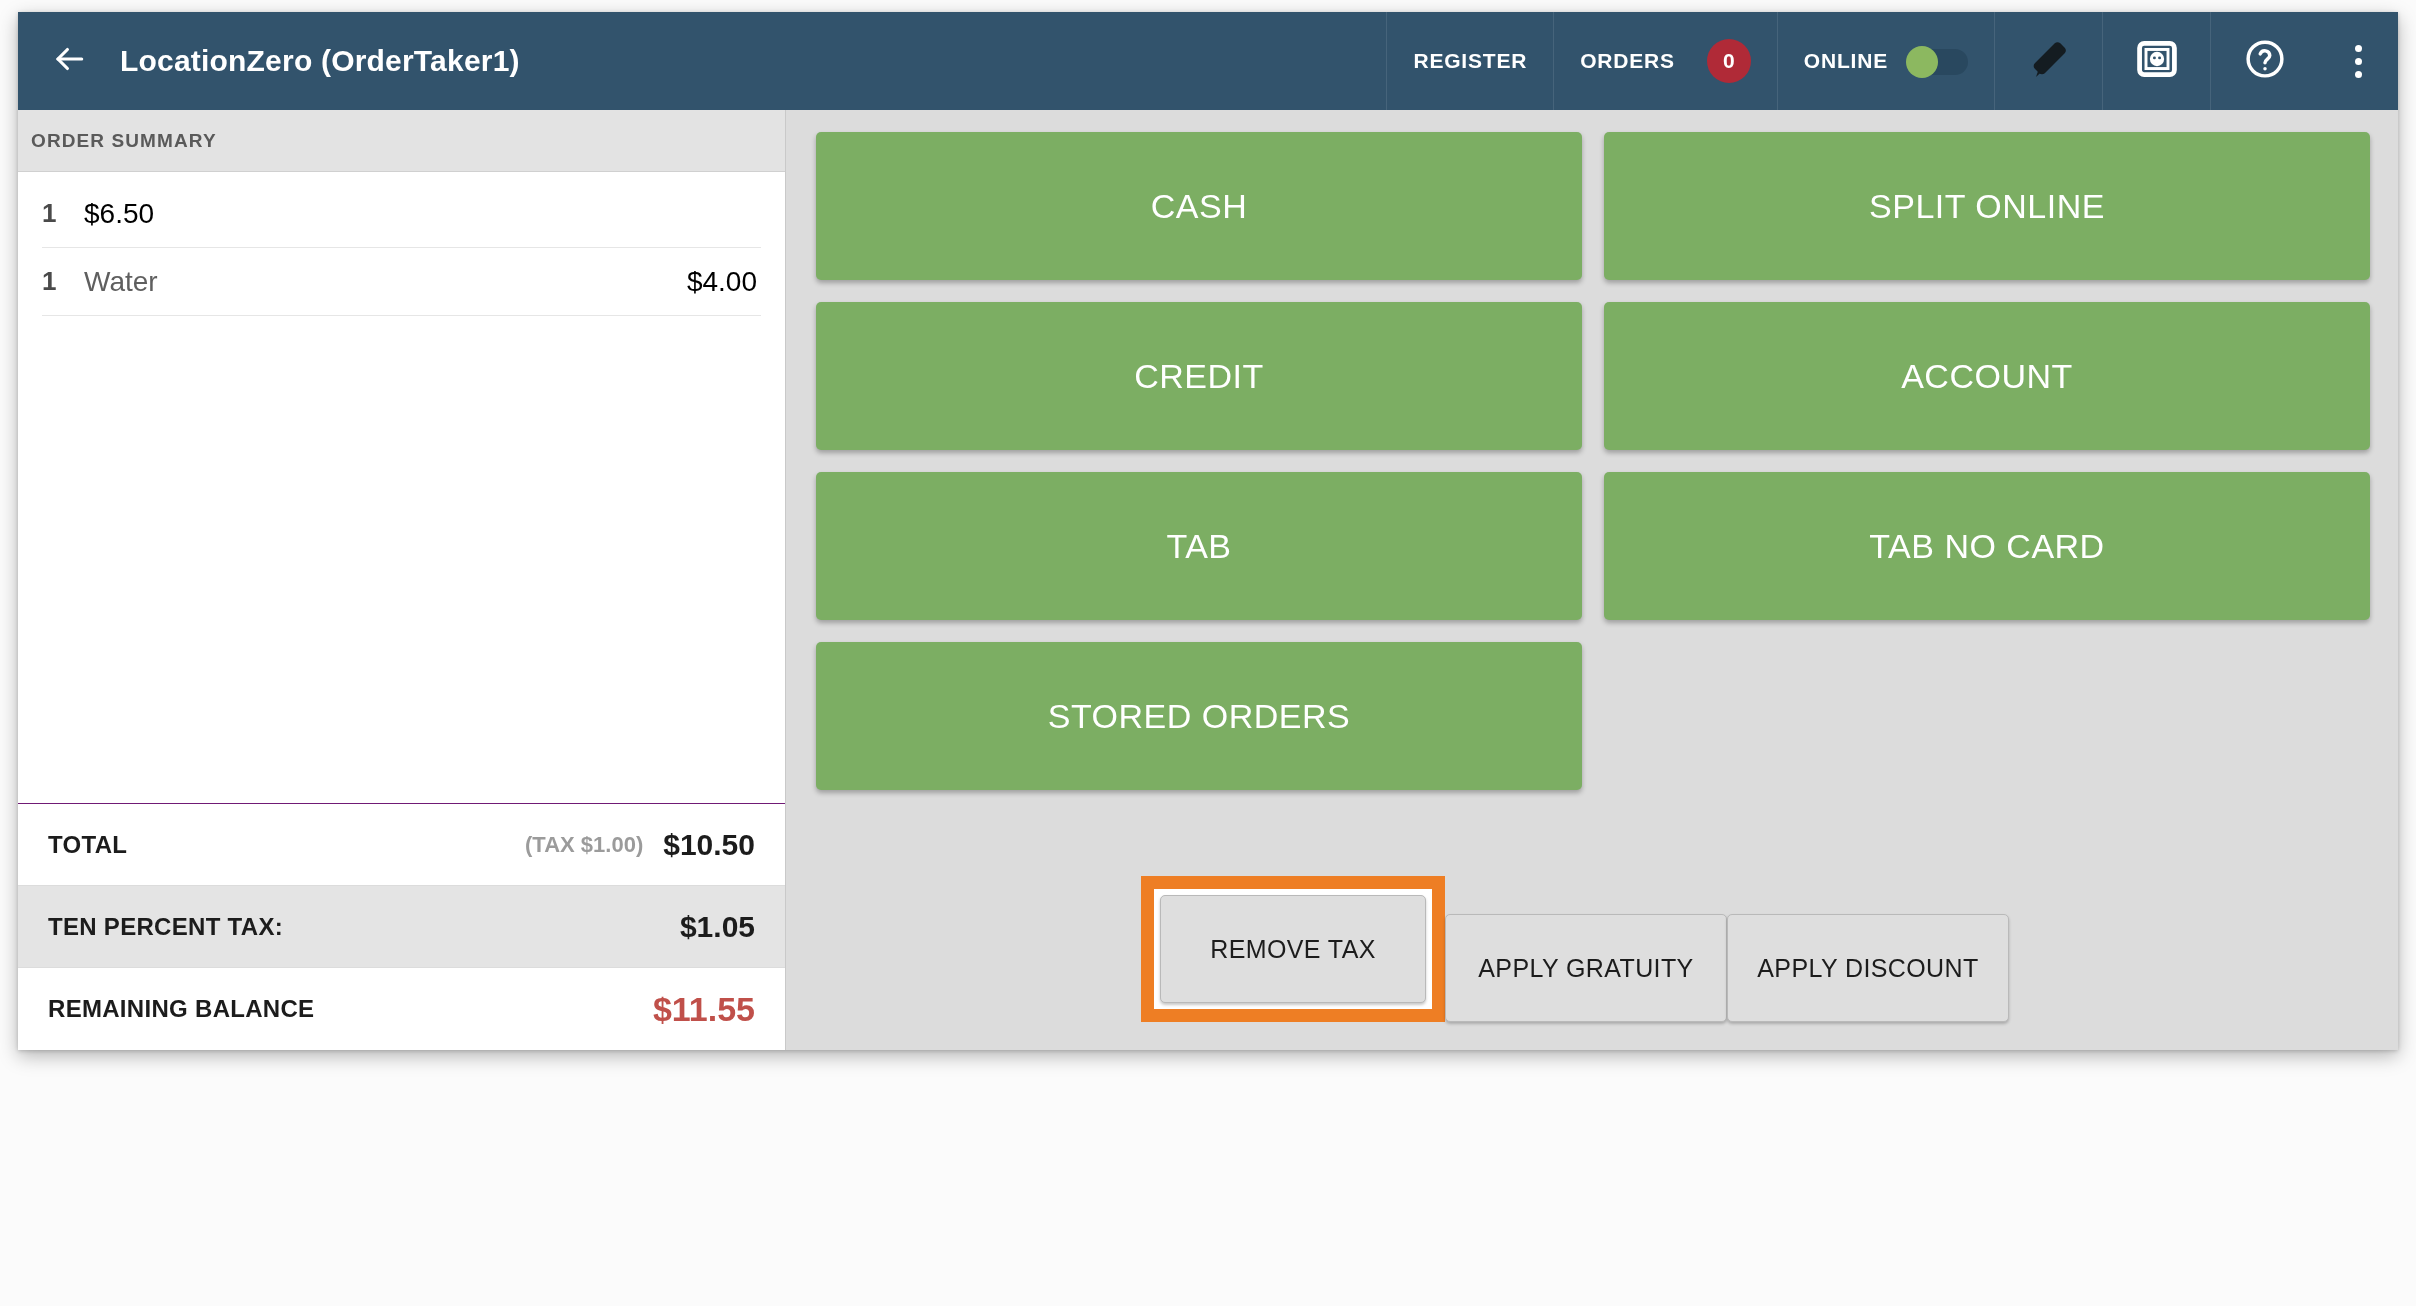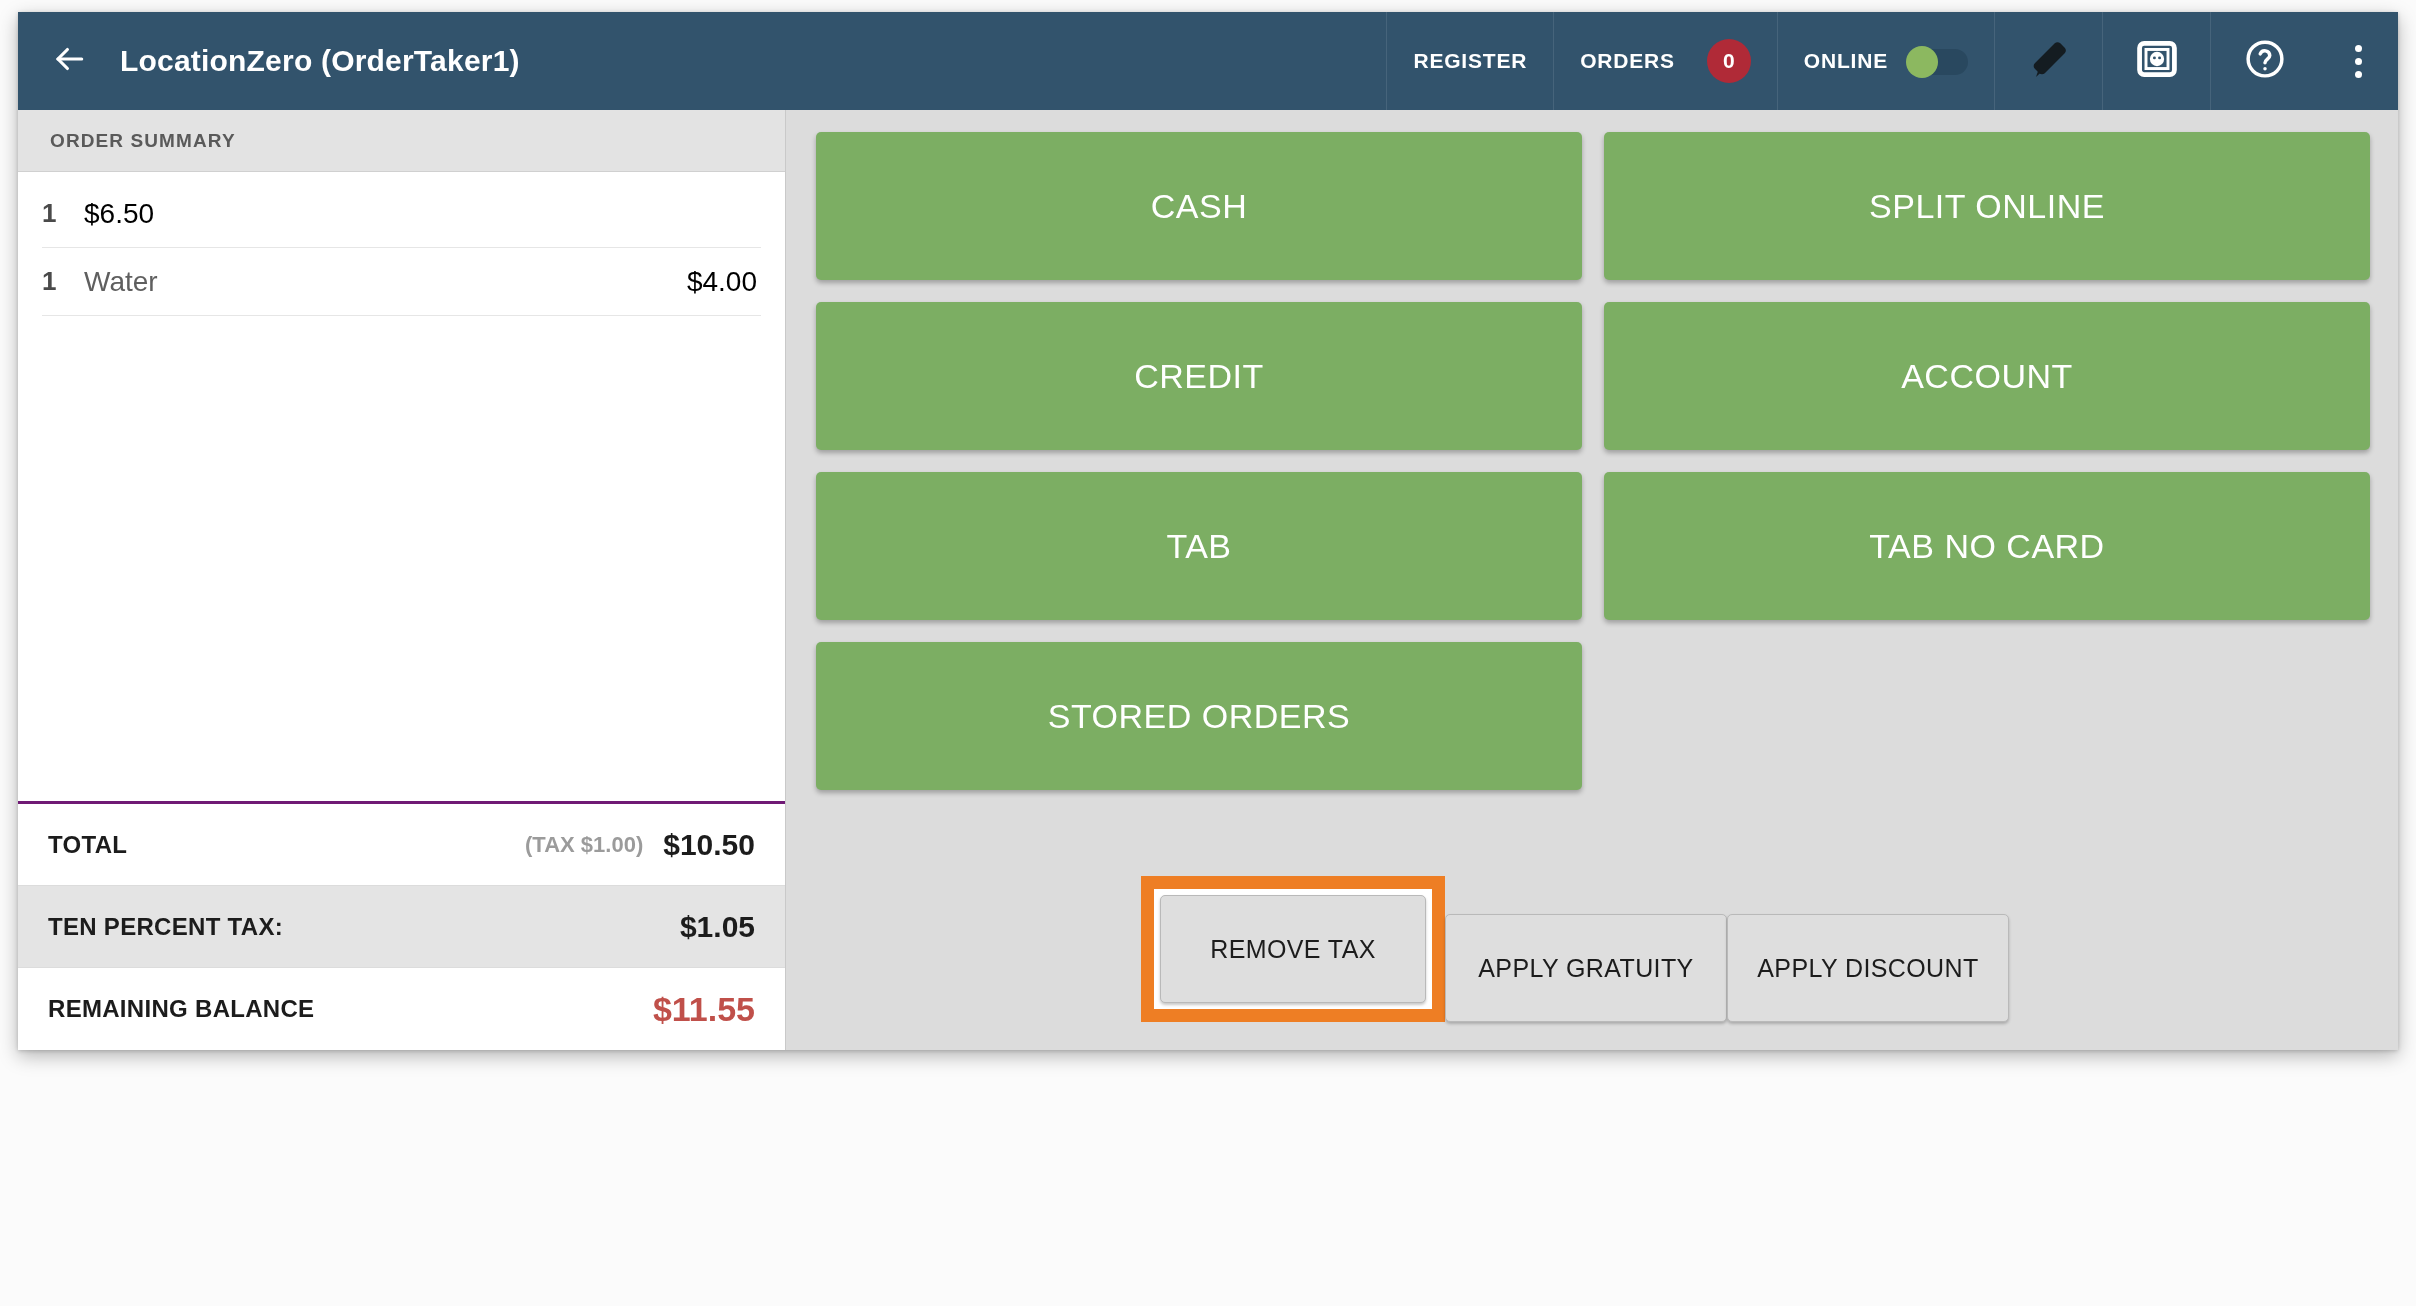--- a/index.html
+++ b/index.html
@@ -149,21 +149,21 @@
     border-right: 1px solid #c9c9c9;
     background: #ffffff;
     min-height: 0;
   }
   #order-summary-header {
     height: 62px;
     background: #e3e3e3;
     border-bottom: 1px solid #d0d0d0;
     display: flex;
     align-items: center;
-    padding-left: 32px;
+    padding-left: 13px;
     flex: 0 0 62px;
   }
   #order-summary-title {
     font-size: 19px;
     font-weight: bold;
     letter-spacing: 1.1px;
     color: #5a5a5a;
   }
 
   #order-items {
@@ -194,21 +194,21 @@
   }
   .oi-price {
     font-size: 28px;
     color: #000000;
     white-space: nowrap;
     padding-right: 4px;
   }
 
   #totals {
     flex: 0 0 auto;
-    border-top: 3px solid #701a75;
+    border-top: 1px solid #701a75;
   }
   .total-row {
     height: 82px;
     display: flex;
     align-items: center;
     padding: 0 30px;
     border-bottom: 1px solid #dcdcdc;
   }
   .total-row.alt { background: #e4e4e4; }
   .total-row:last-child { border-bottom: none; }

